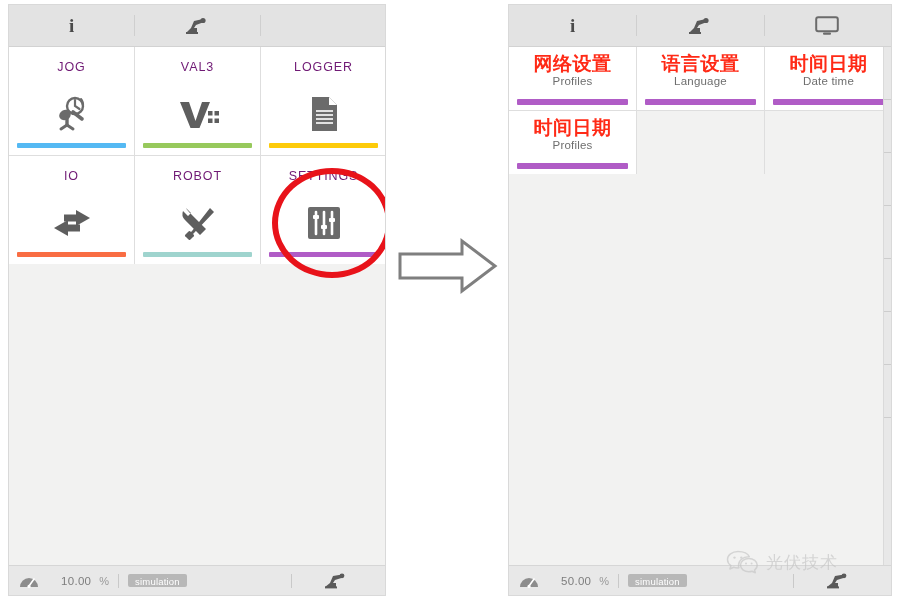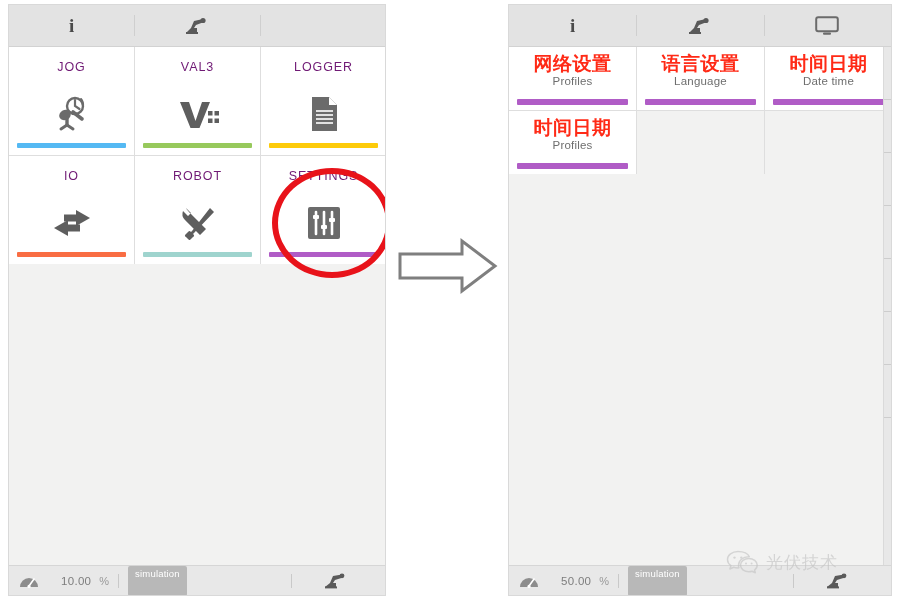--- a/index.html
+++ b/index.html
@@ -180,21 +180,21 @@
     width: 1px;
     height: 14px;
     background: #c9c9c9;
     margin: 0 9px;
   }
   .sb-badge {
     font-size: 9.5px;
     color: #ffffff;
     background: #b8b8b8;
     border-radius: 2px;
-    padding: 2px 7px 17px;
+    padding: 2px 7px 0;
     letter-spacing: 0.2px;
   }
   .sb-spacer { flex: 1 1 auto; }
 
   
   #settings-highlight {
     position: absolute;
     left: 263px;
     top: 163px;
     width: 120px;

